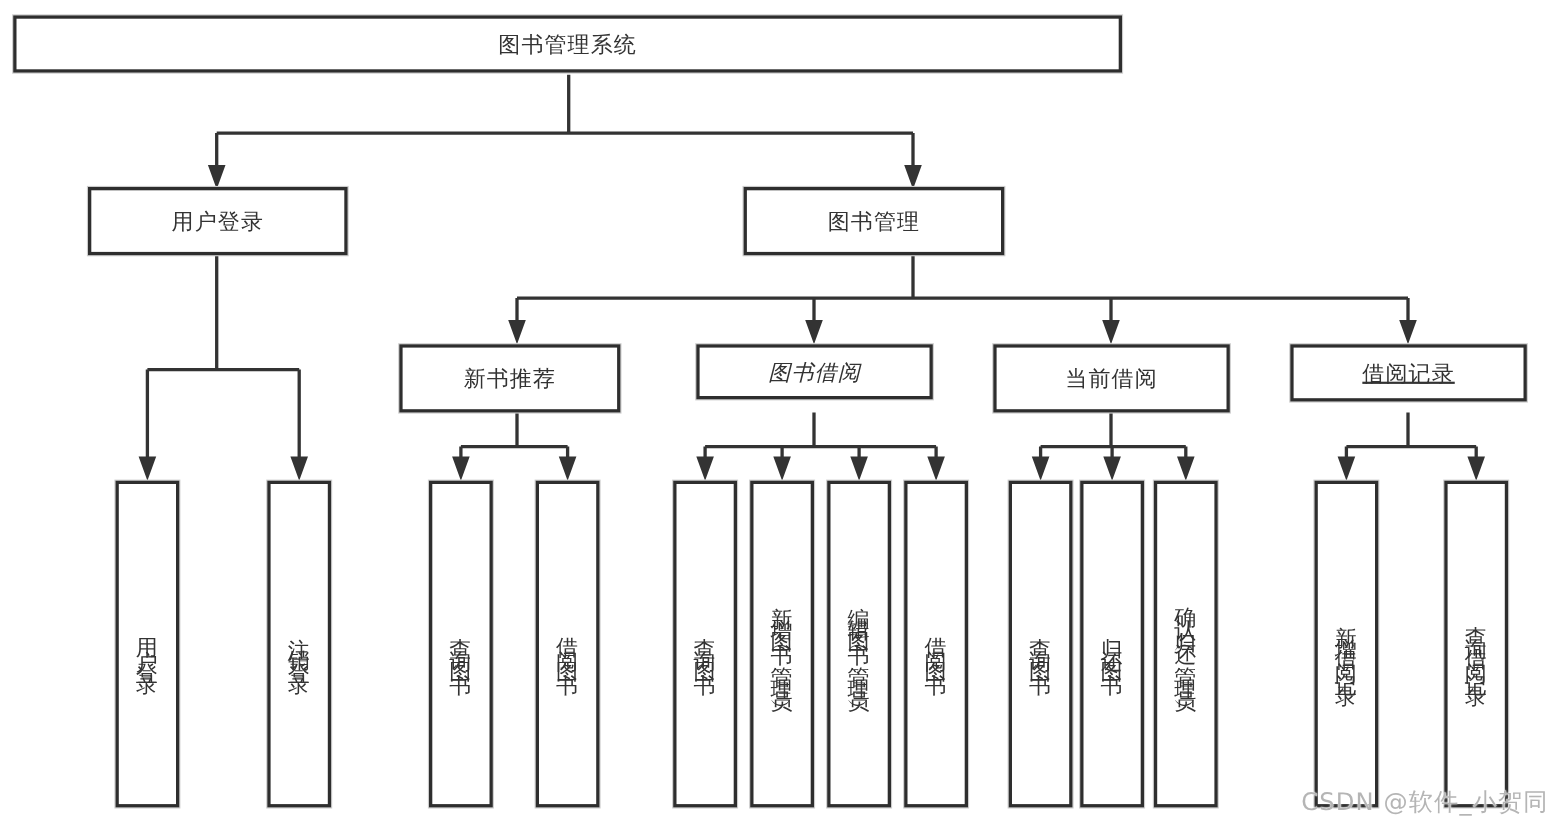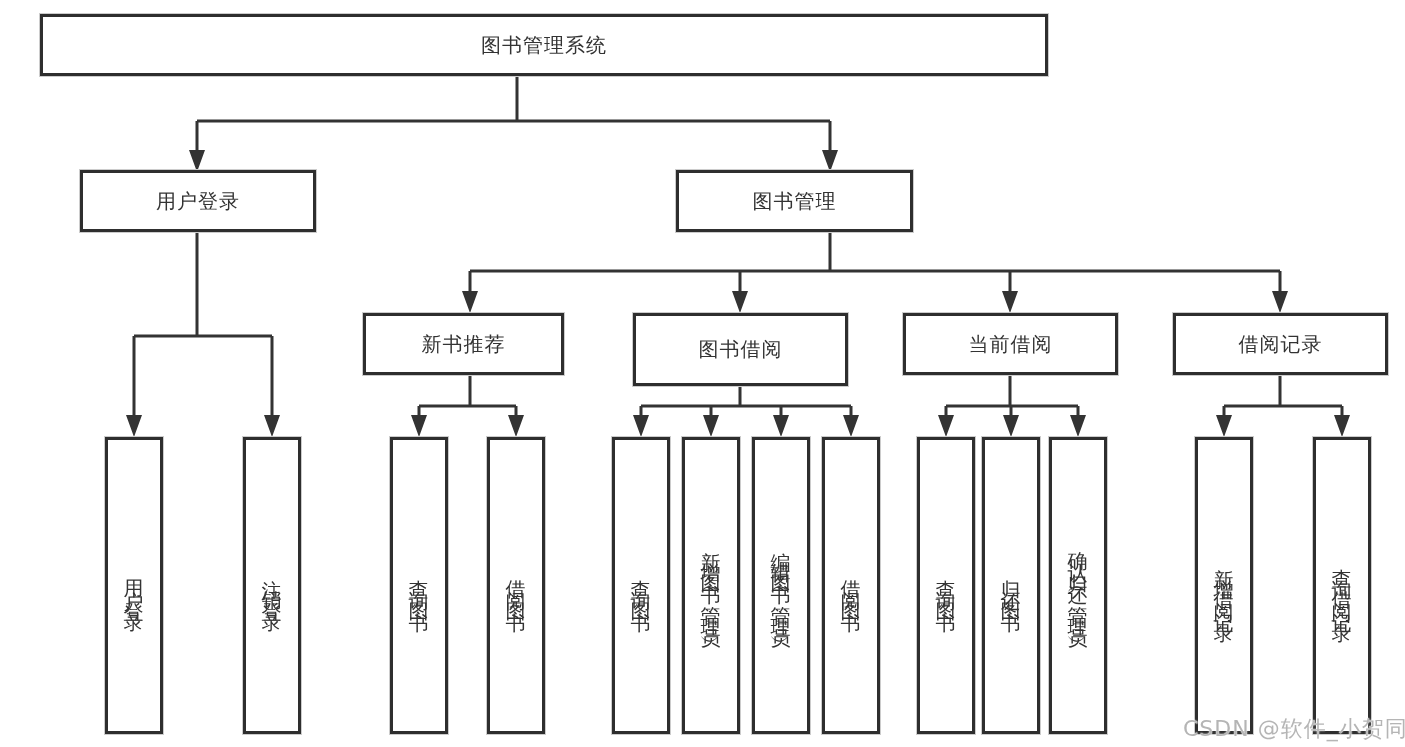--- a/index.html
+++ b/index.html
@@ -72,41 +72,41 @@
              M462 291 L478 291 L470 313 Z  M732 291 L748 291 L740 313 Z
              M1002 291 L1018 291 L1010 313 Z  M1272 291 L1288 291 L1280 313 Z
              M411 415 L427 415 L419 437 Z  M508 415 L524 415 L516 437 Z
              M633 415 L649 415 L641 437 Z  M703 415 L719 415 L711 437 Z
              M773 415 L789 415 L781 437 Z  M843 415 L859 415 L851 437 Z
              M938 415 L954 415 L946 437 Z  M1003 415 L1019 415 L1011 437 Z
              M1070 415 L1086 415 L1078 437 Z
              M1216 415 L1232 415 L1224 437 Z  M1334 415 L1350 415 L1342 437 Z" fill="#333333" stroke="none"></path>
   </svg>
 
-  <div class="node h" style="left:12px; top:14px; width:1008px; height:62px;margin-left:28px;">
+  <div class="node h" style="left:12px; top:14px; width:1008px; height:52px;">
     <span>图书管理系统</span>
   </div>
 
   <div class="node h" style="left:80px; top:170px; width:236px; height:62px;">
     <span>用户登录</span>
   </div>
   <div class="node h" style="left:676px; top:170px; width:237px; height:62px;">
     <span>图书管理</span>
   </div>
 
   <div class="node h" style="left:363px; top:313px; width:201px; height:62px;">
     <span>新书推荐</span>
   </div>
-  <div class="node h" style="left:633px; top:313px; width:215px; height:73px;">
+  <div class="node h" style="left:633px; top:313px; width:215px; height:50px;font-style:italic;">
     <span>图书借阅</span>
   </div>
   <div class="node h" style="left:903px; top:313px; width:215px; height:62px;">
     <span>当前借阅</span>
   </div>
-  <div class="node h" style="left:1173px; top:313px; width:215px; height:62px;">
+  <div class="node h" style="left:1173px; top:313px; width:215px; height:52px;text-decoration:underline;">
     <span>借阅记录</span>
   </div>
 
   <div class="node v" style="left:105px; top:437px; width:58px; height:297px;">
     <span>用户登录</span>
   </div>
   <div class="node v" style="left:243px; top:437px; width:58px; height:297px;">
     <span>注销登录</span>
   </div>
 

